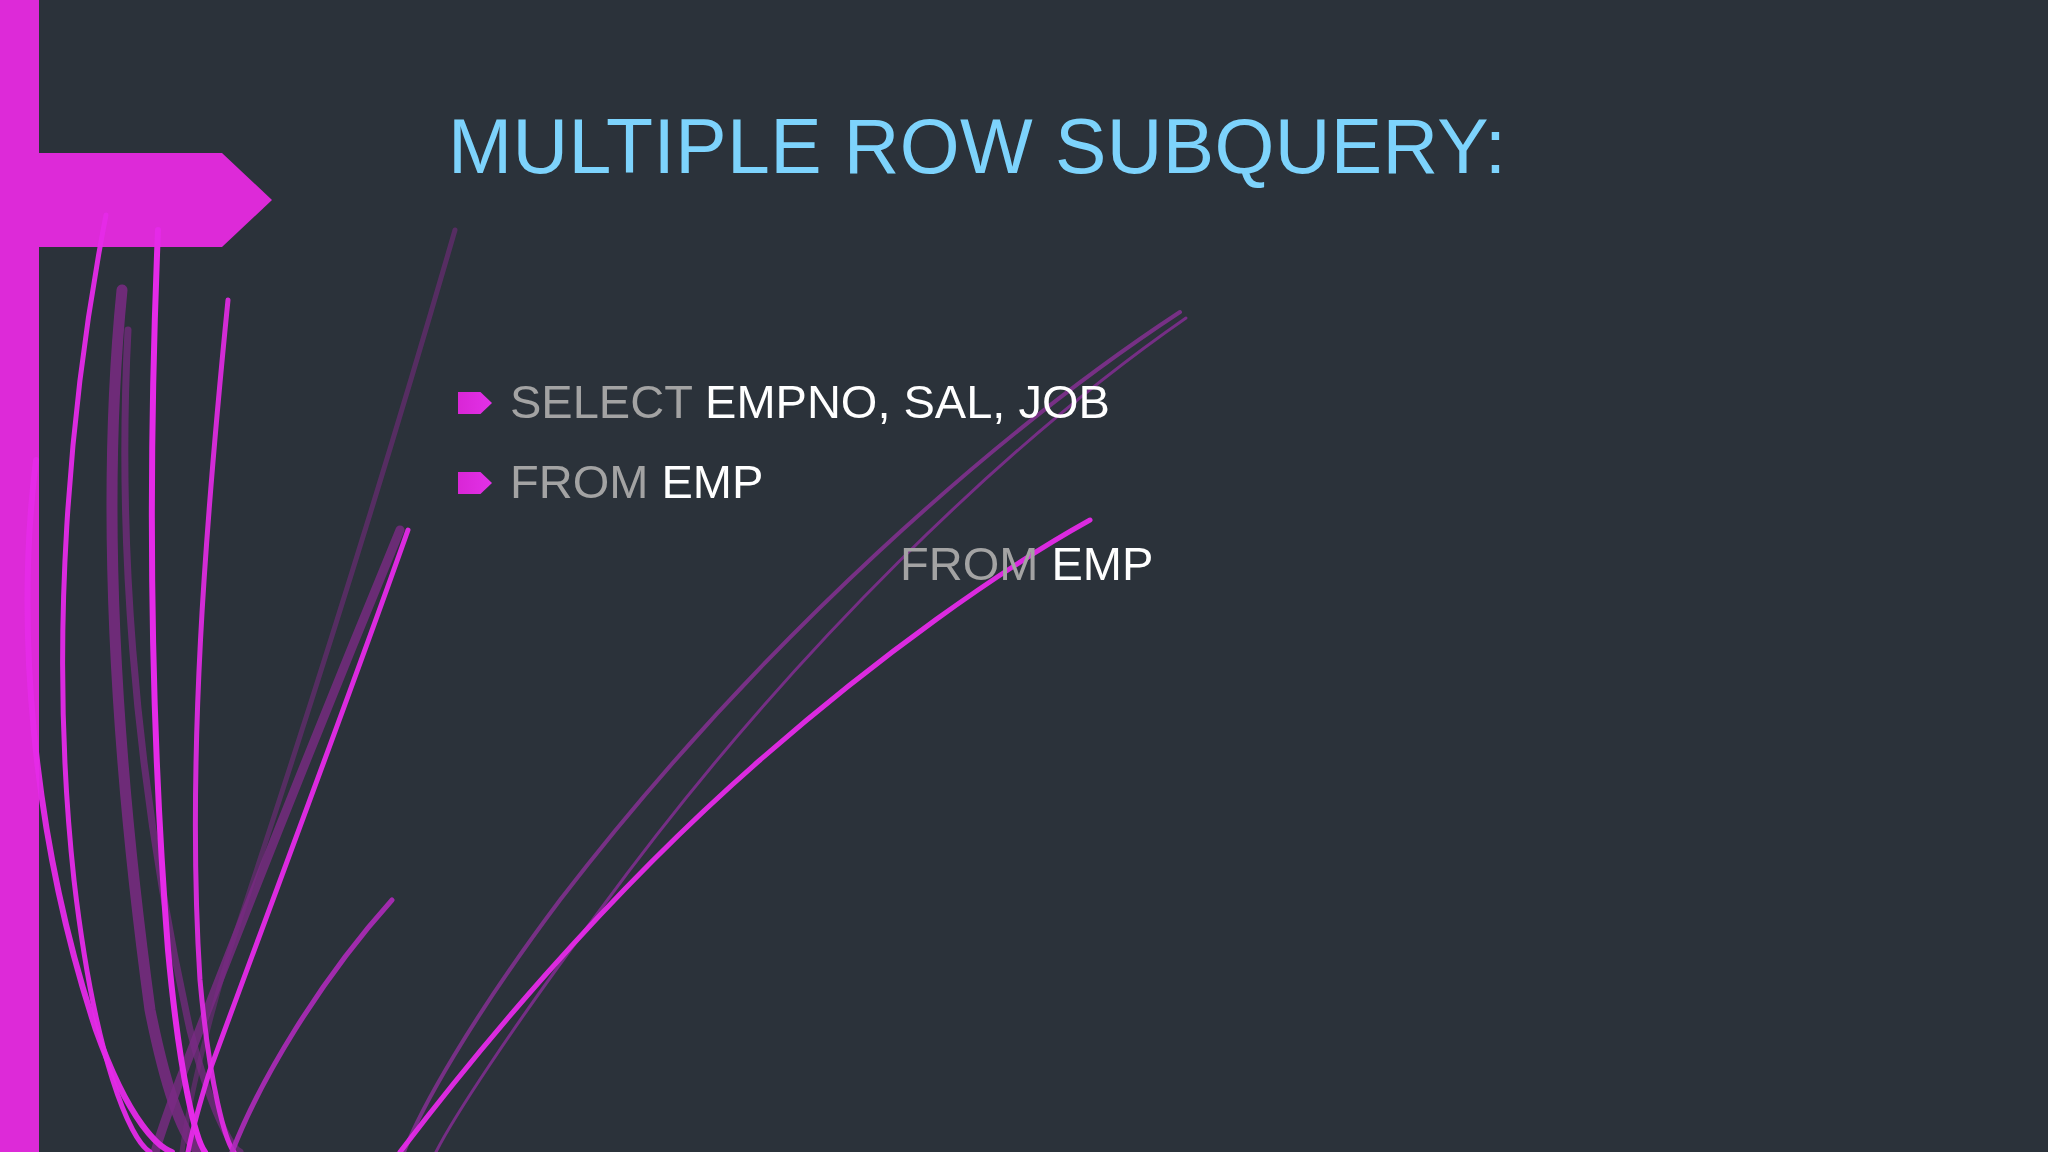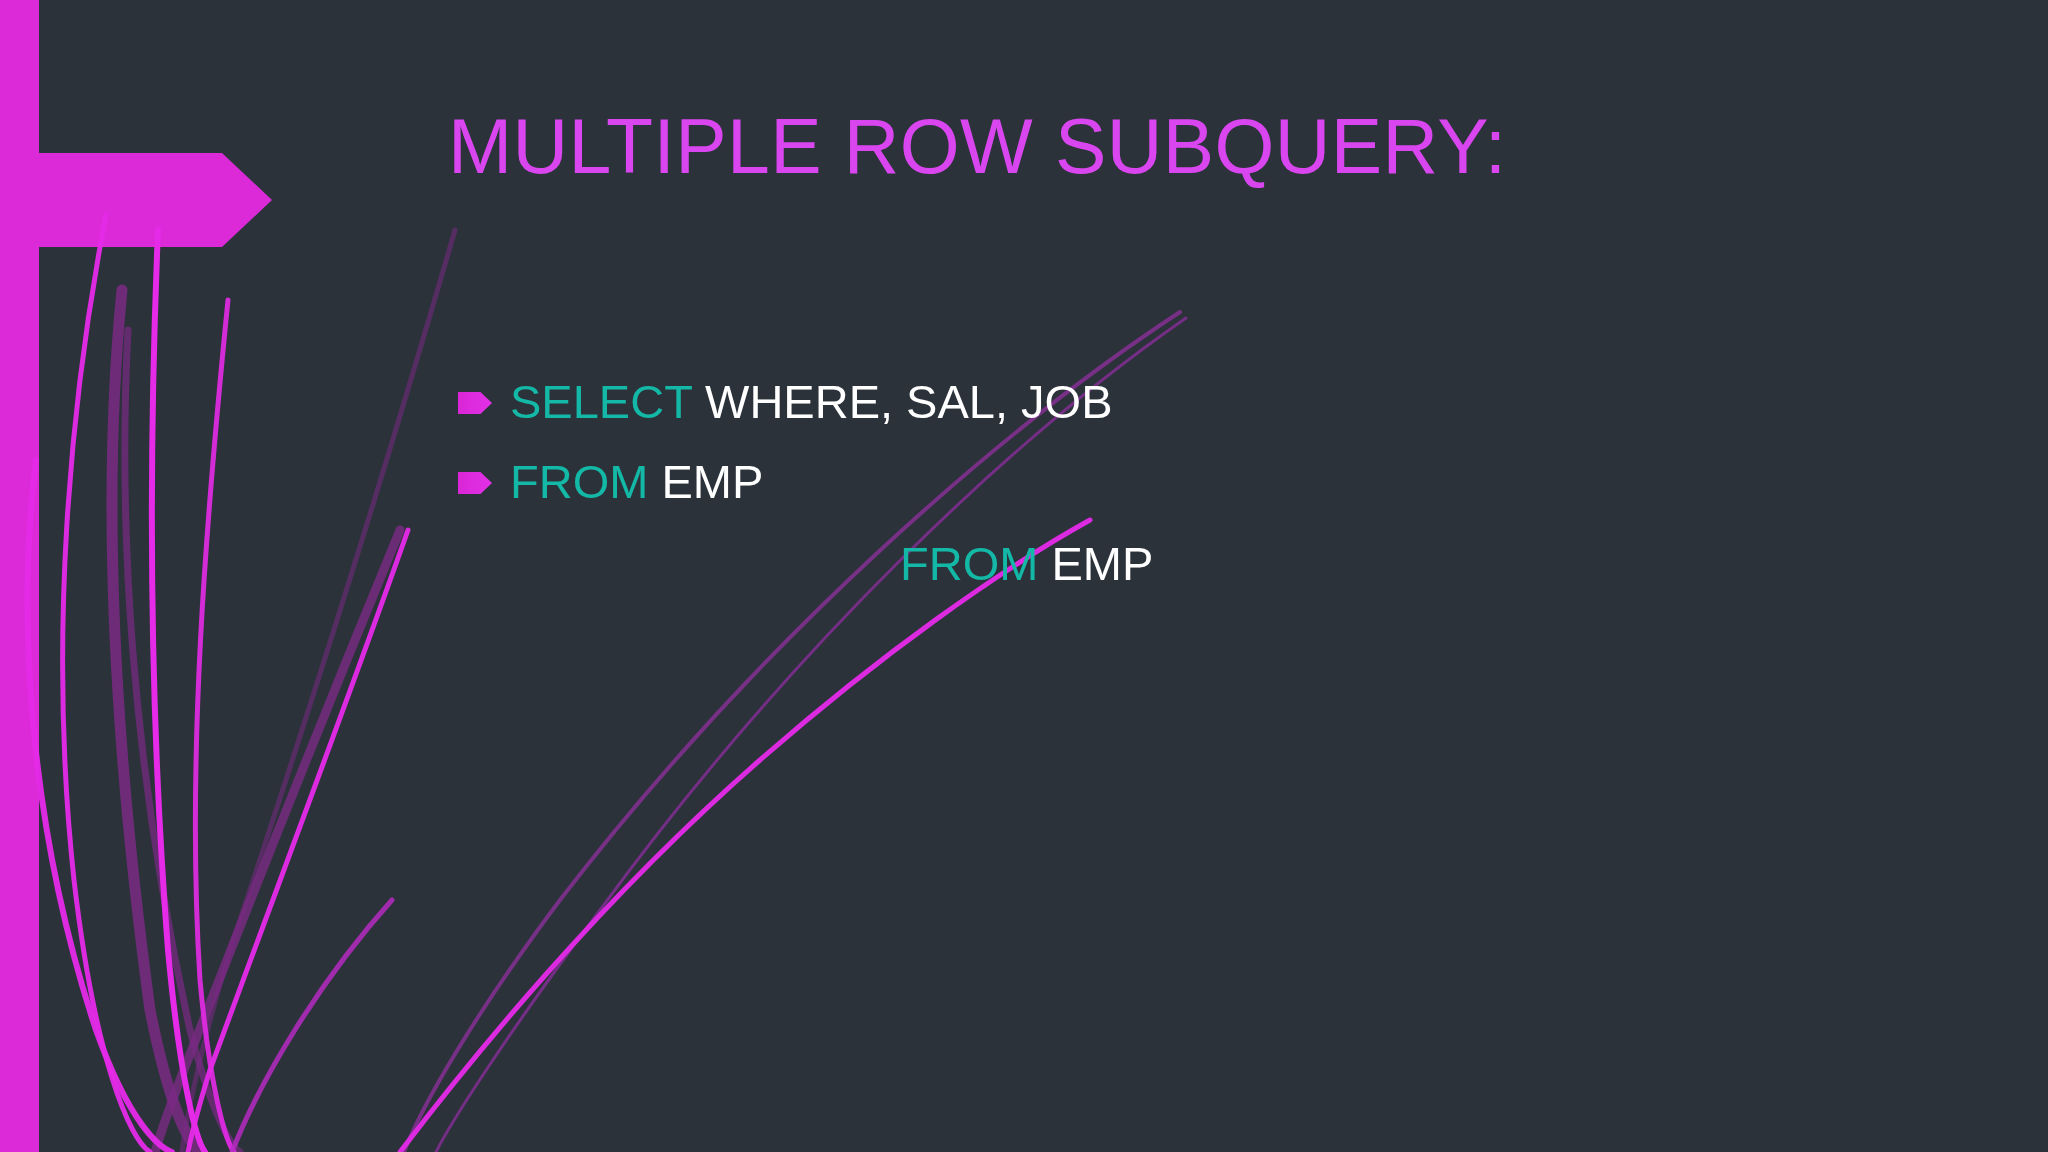--- a/index.html
+++ b/index.html
@@ -34,21 +34,21 @@
 
   
   #title {
     position: absolute;
     left: 448px;
     top: 106px;
     font-size: 77px;
     line-height: 1.06;
     font-weight: 400;
     letter-spacing: 0.4px;
-    color: #d946ef;
+    color: #7dd3fc;
     white-space: nowrap;
   }
 
   
   #body {
     position: absolute;
     left: 452px;
     top: 362px;
     width: 1500px;
   }
@@ -76,21 +76,21 @@
     top: 30px;
     width: 34px;
     height: 22px;
     background: #dd2ad8;
     background: linear-gradient(90deg,#d926d6 0%,#e231e7 100%);
     clip-path: polygon(0 0, 66% 0, 100% 50%, 66% 100%, 0 100%);
   }
 
   .text { flex: 1 1 auto; }
 
-  .kw { color: #14b8a6; }
+  .kw { color: #a3a3a3; }
 
   .indent-line {
     display: flex;
     align-items: flex-start;
     height: 84px;
     font-size: 47px;
     line-height: 84px;
     color: #ffffff;
     white-space: nowrap;
     padding-left: 448px;
@@ -129,21 +129,21 @@
 
   <div id="title">MULTIPLE ROW SUBQUERY:</div>
 
   <div id="body">
 
     <div class="line">
       <span class="bullet-cell">
         <span class="bullet"></span>
       </span>
       <span class="text">
-        <span class="kw">SELECT</span><span> WHERE, SAL, JOB</span>
+        <span class="kw">SELECT</span><span> EMPNO, SAL, JOB</span>
       </span>
     </div>
 
     <div class="line">
       <span class="bullet-cell">
         <span class="bullet"></span>
       </span>
       <span class="text">
         <span class="kw">FROM</span><span> EMP</span>
       </span>

